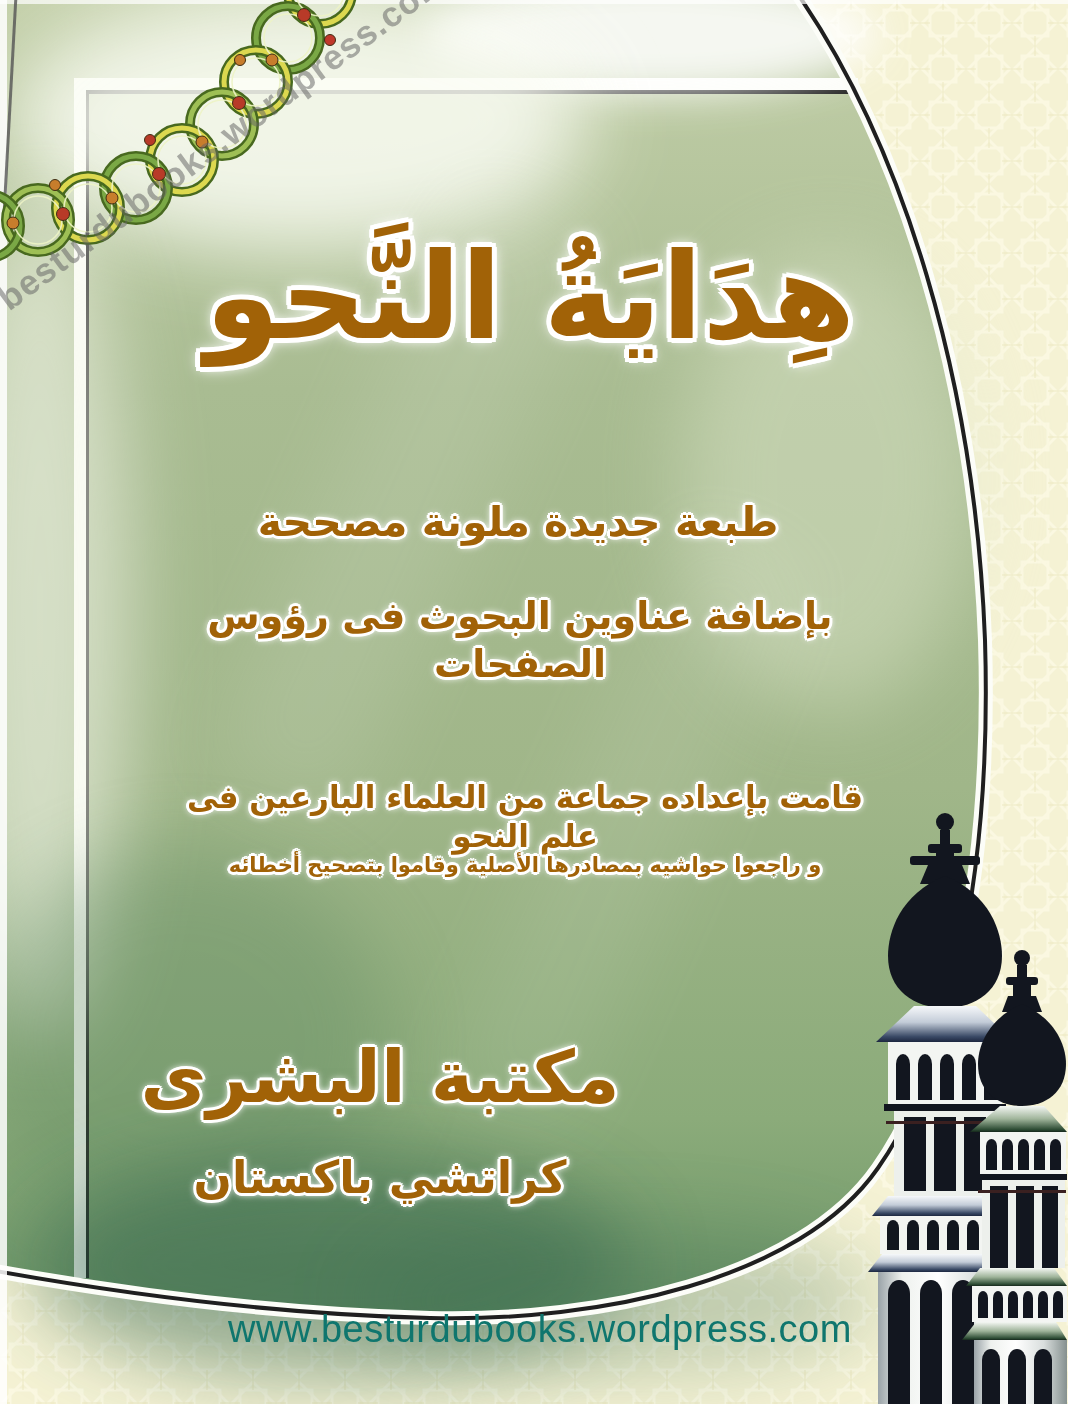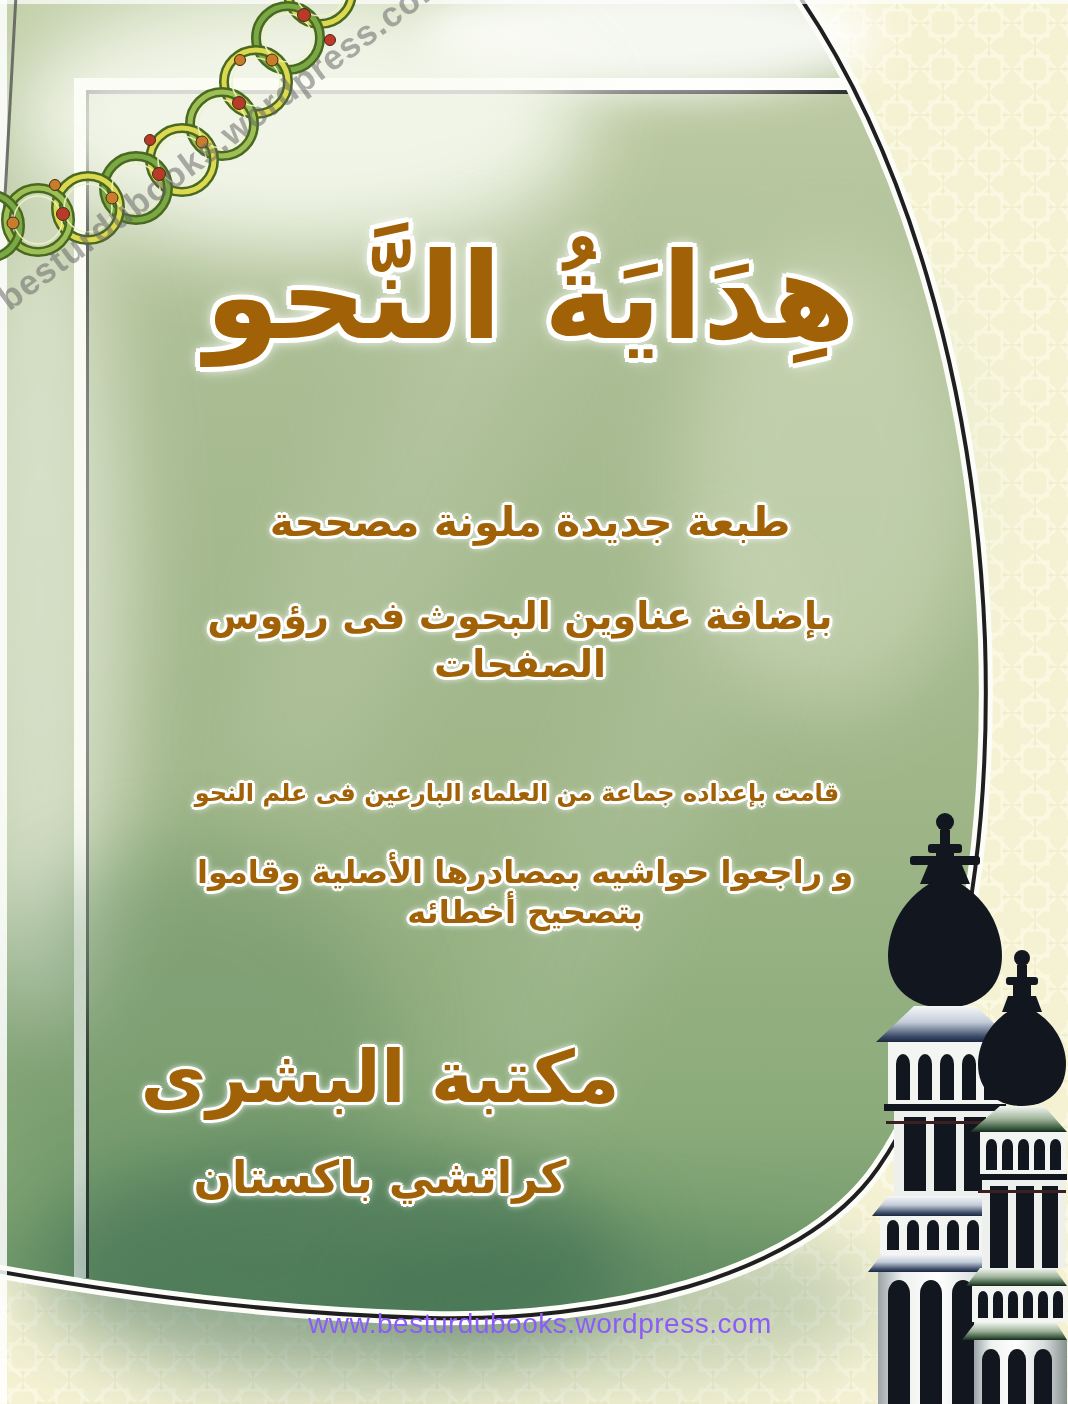--- a/index.html
+++ b/index.html
@@ -25,30 +25,30 @@
       -3px 0 0 #fff, 3px 0 0 #fff, 0 -3px 0 #fff, 0 3px 0 #fff,
       0 0 7px #fff, 0 0 10px #fff;
   }
   .outline-lg{
     text-shadow:
       -4px -4px 0 #fff, 4px -4px 0 #fff, -4px 4px 0 #fff, 4px 4px 0 #fff,
       -5px 0 0 #fff, 5px 0 0 #fff, 0 -5px 0 #fff, 0 5px 0 #fff,
       0 0 12px #fff, 0 0 18px #fff;
   }
   .title{left:150px;top:222px;width:760px;font-size:120px;}
-  .subtitle1{left:200px;top:497px;width:660px;font-size:41px;}
+  .subtitle1{left:188px;top:497px;width:660px;font-size:41px;}
   .subtitle2{left:170px;top:593px;width:700px;font-size:38px;}
-  .note1{left:152px;top:778px;width:730px;font-size:24px;}
-  .note2{left:170px;top:852px;width:710px;font-size:32px;}
+  .note1{left:160px;top:778px;width:730px;font-size:31px;}
+  .note2{left:170px;top:852px;width:710px;font-size:21px;}
   .pubname{left:95px;top:1032px;width:570px;font-size:72px;}
   .pubcity{left:95px;top:1150px;width:570px;font-size:45px;}
   .weburl{
     position:absolute;left:200px;top:1308px;width:680px;
     font-family:"Liberation Sans",sans-serif;
-    font-size:28px;color:#8b5cf6;text-align:center;letter-spacing:.5px;
+    font-size:38px;color:#0f766e;text-align:center;letter-spacing:.5px;
   }
   .watermark{
     position:absolute;left:2px;top:282px;
     transform:rotate(-36.5deg);transform-origin:0 50%;
     font-family:"Liberation Sans",sans-serif;
     font-weight:bold;font-size:35px;letter-spacing:1px;
     color:rgba(100,100,100,0.52);white-space:nowrap;
   }
 </style>
 </head>

